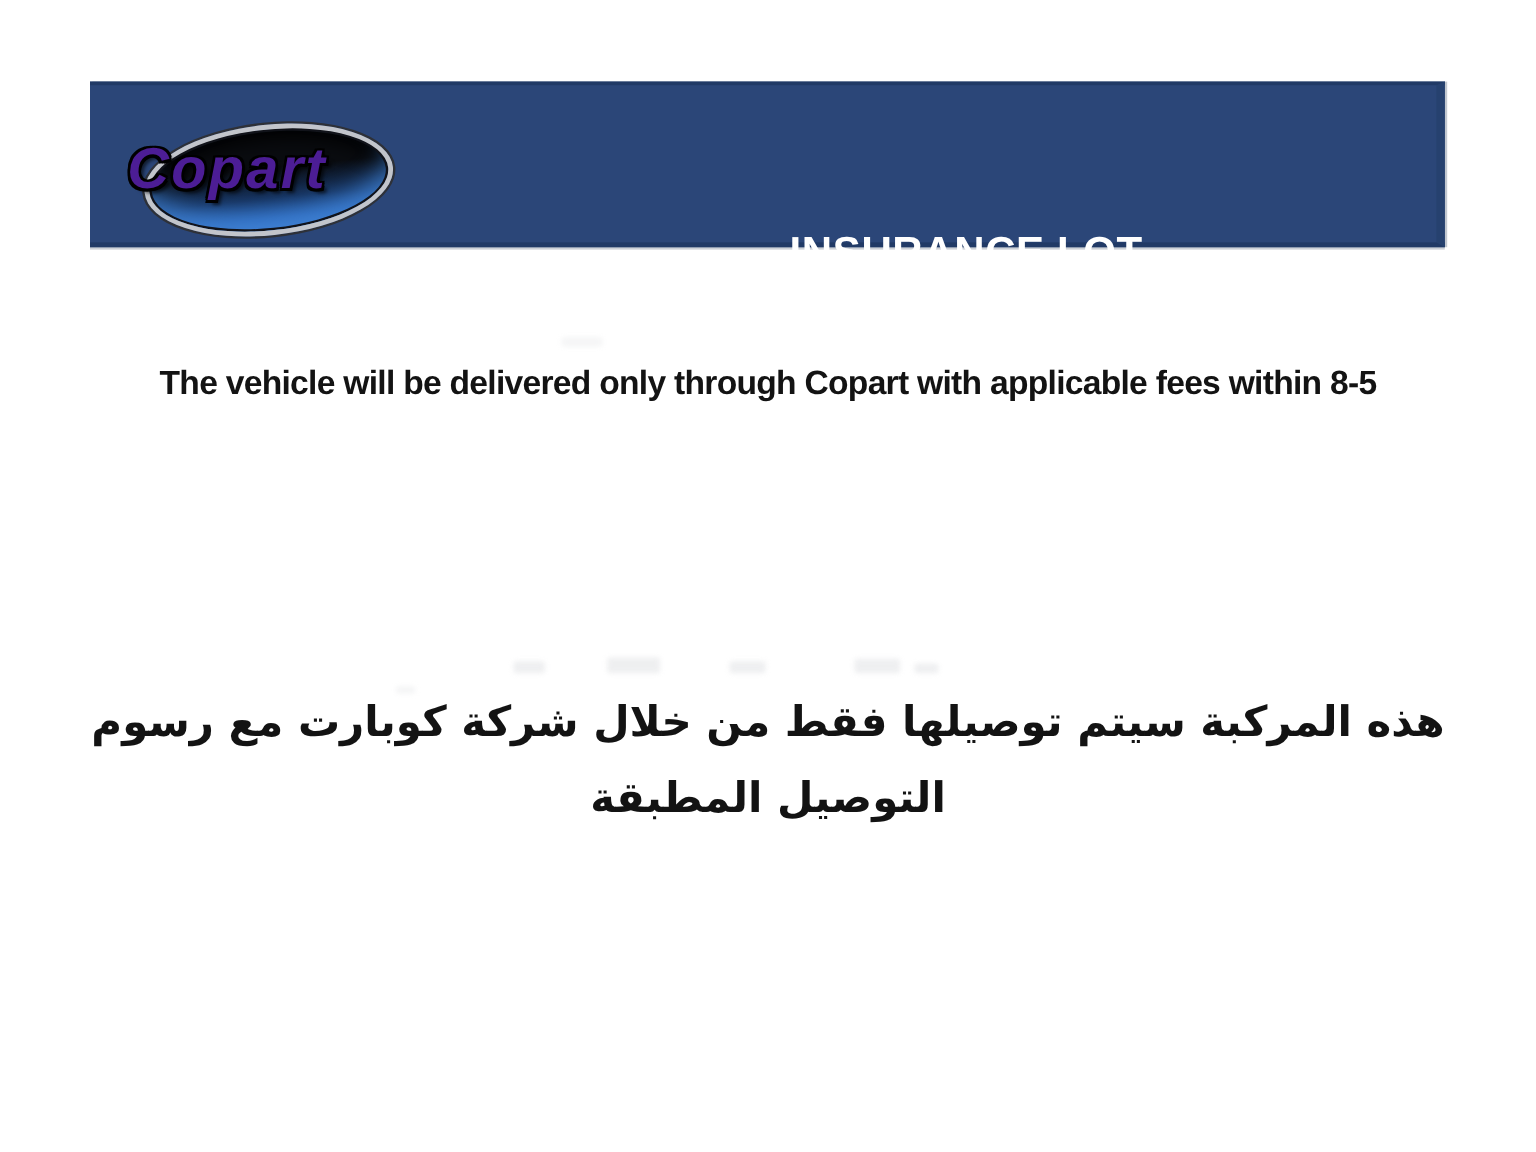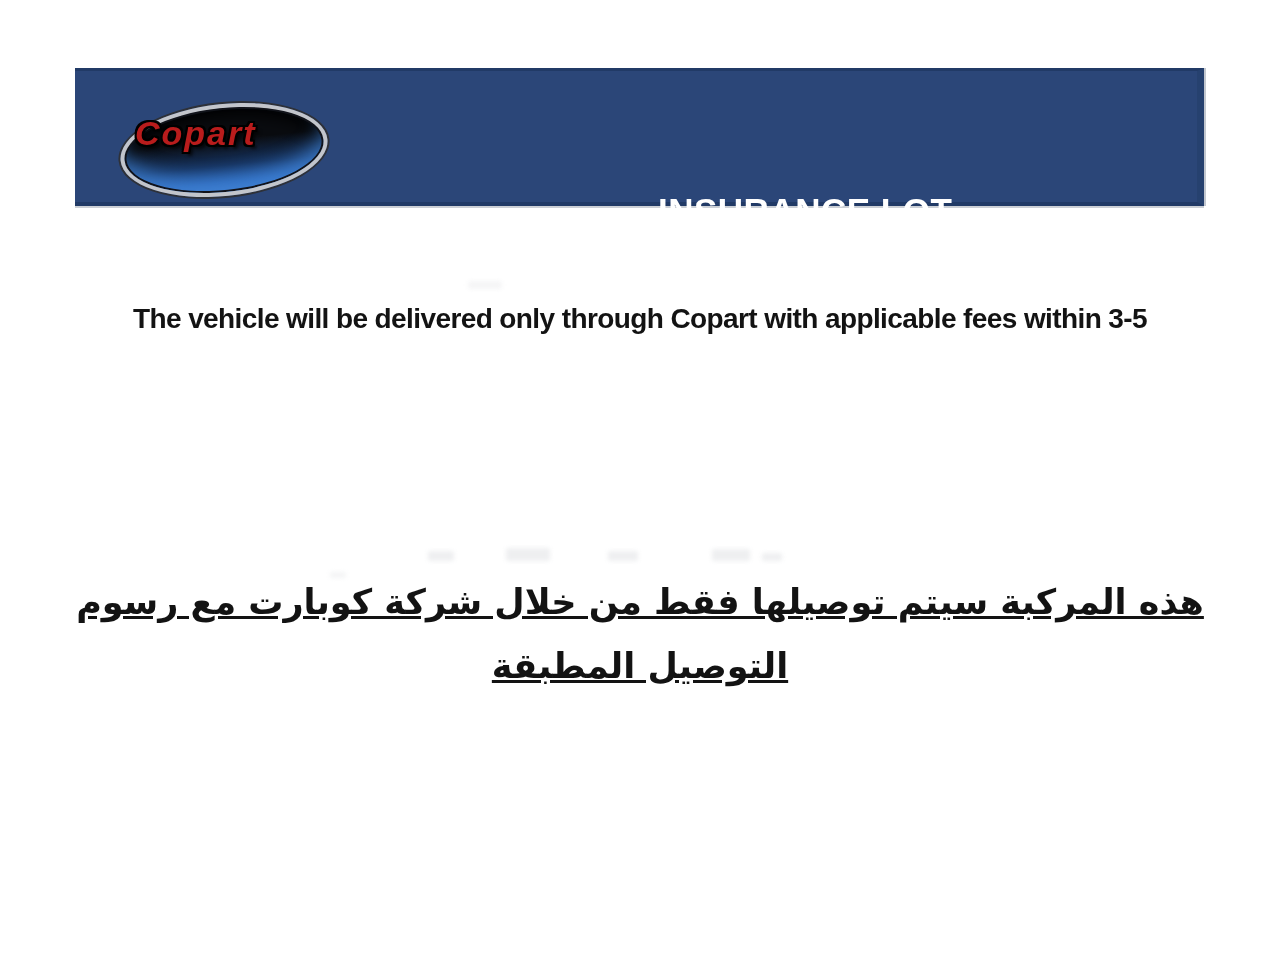--- a/index.html
+++ b/index.html
@@ -26,27 +26,26 @@
     transform:rotate(-6deg);
     background:linear-gradient(180deg,#0a0c10 38%,#16335f 68%,#2a64b4 88%,#3b7bd0 100%);
     border:4px solid #c2c5cb;
     box-shadow:0 0 0 2px #2e3138,
                inset 0 0 0 2px #11131a,
                inset 0 -16px 20px -4px rgba(62,128,210,0.85),
                inset 0 12px 16px -4px rgba(0,0,0,0.95);
   }
   .logo-word{
     position:absolute;left:6px;top:14px;
-    font-size:34px;font-weight:bold;font-style:italic;
-    color:#b91c1c;letter-spacing:2px;
+    font-size:48px;font-weight:bold;font-style:italic;
+    color:#4c1d95;letter-spacing:2px;
     text-shadow:2px 2px 0 #000,-2px -2px 0 #000,2px -2px 0 #000,
                 -2px 2px 0 #000,0 2px 0 #000,2px 0 0 #000,
                 0 -2px 0 #000,-2px 0 0 #000,4px 4px 3px rgba(0,0,0,.6);
     white-space:nowrap;
-    margin-left:29px;
   }
 
   
   .banner-title{
     position:absolute;left:583px;top:120px;
     font-size:35px;font-weight:bold;color:#ffffff;
     letter-spacing:0.5px;white-space:nowrap;
   }
 
   
@@ -54,21 +53,21 @@
     position:absolute;left:0;top:296px;width:1280px;
     text-align:center;color:#131313;
     font-size:28px;font-weight:bold;line-height:45px;letter-spacing:-0.6px;
   }
 
   
   .notice-ar{
     position:absolute;left:0;top:570px;width:1280px;
     direction:rtl;text-align:center;color:#131313;
     font-family:"DejaVu Sans",sans-serif;
-    font-size:35px;font-weight:bold;line-height:64px;text-decoration:underline;
+    font-size:35px;font-weight:bold;line-height:64px;
   }
 
   
   .artifact{position:absolute;background:#e9eaec;filter:blur(2px);opacity:.75;border-radius:2px;}
   .a1{left:468px;top:281px;width:34px;height:8px;opacity:.45;}
   .a2{left:428px;top:551px;width:26px;height:10px;}
   .a3{left:506px;top:548px;width:44px;height:13px;}
   .a4{left:608px;top:551px;width:30px;height:10px;}
   .a5{left:712px;top:549px;width:38px;height:12px;}
   .a6{left:762px;top:553px;width:20px;height:8px;}
@@ -80,21 +79,21 @@
 <div class="banner">
   <div class="banner-title">INSURANCE LOT</div>
 </div>
 
 <div class="logo">
   <div class="logo-ellipse"></div>
   <div class="logo-word">Copart</div>
 </div>
 
 <div class="notice-en">
-  <div>The vehicle will be delivered only through Copart with applicable fees within 3-5</div>
+  <div>The vehicle will be delivered only through Copart with applicable fees within 8-5</div>
 </div>
 
 <div class="artifact a1"></div>
 <div class="artifact a2"></div>
 <div class="artifact a3"></div>
 <div class="artifact a4"></div>
 <div class="artifact a5"></div>
 <div class="artifact a6"></div>
 <div class="artifact a7"></div>
 

